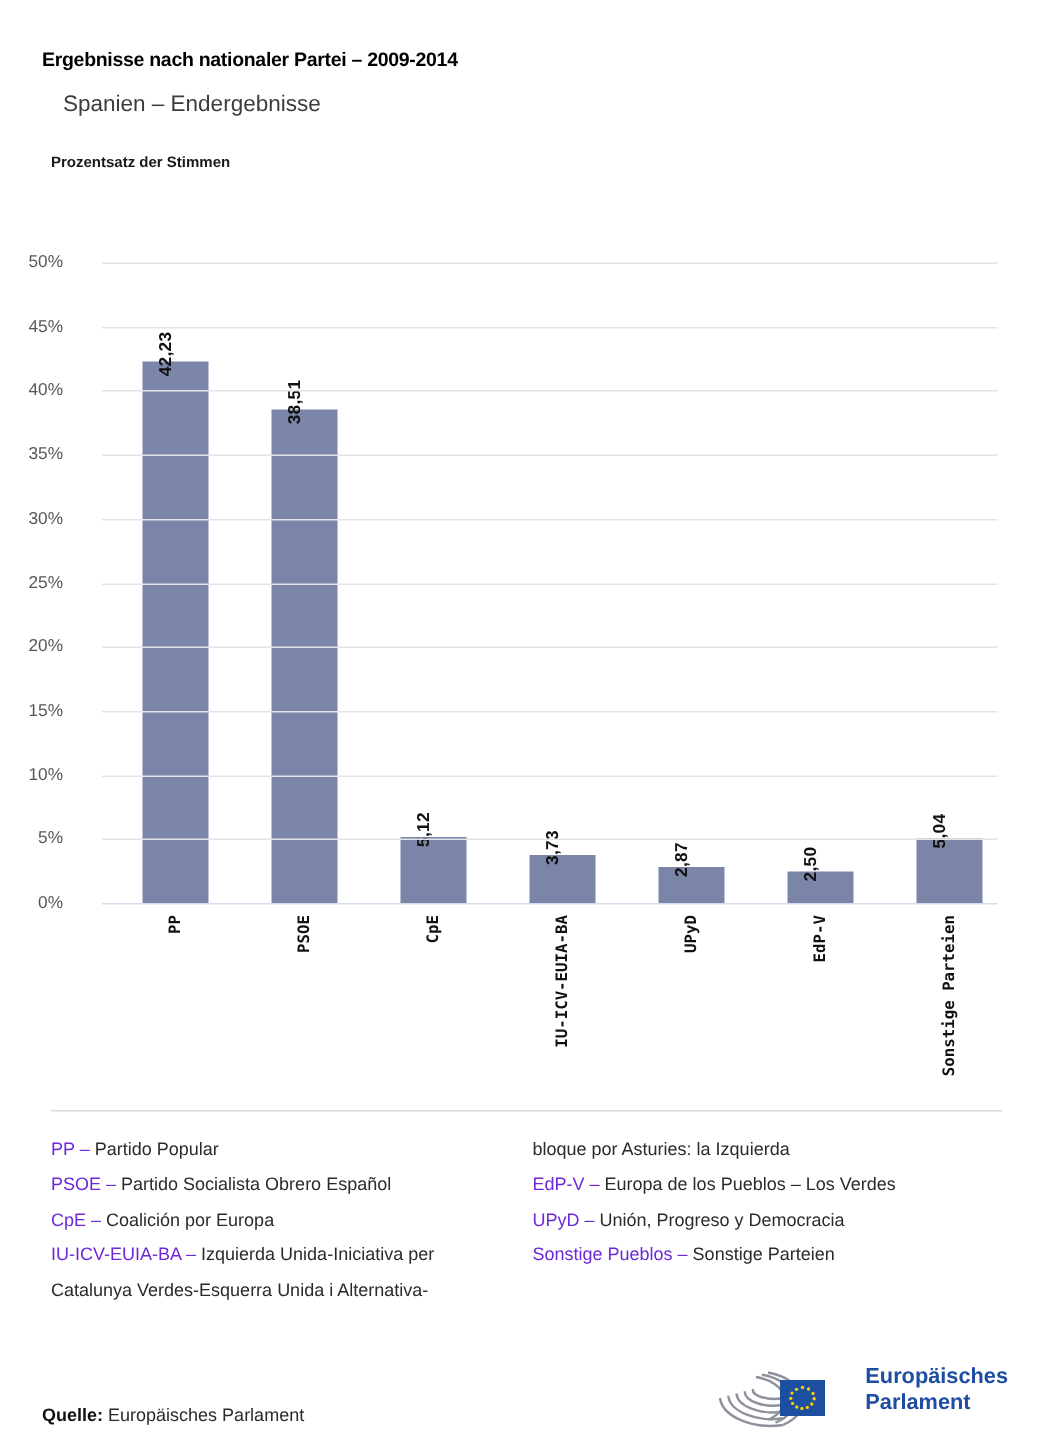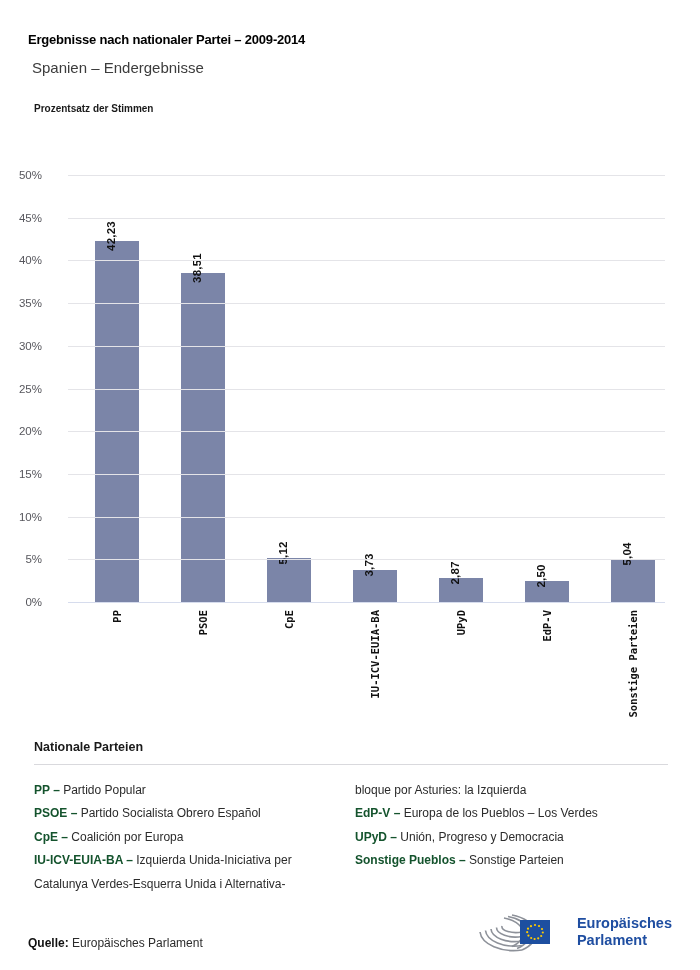--- a/index.html
+++ b/index.html
@@ -23,21 +23,21 @@
     font-weight: bold;
     color: #000000;
     letter-spacing: -0.2px;
     margin: 16px 0 12px 0;
     white-space: nowrap;
   }
   .chart-subtitle {
     font-size: 15px;
     font-weight: normal;
     color: #3c3c3c;
-    margin: 4px;
+    margin: 14px;
     white-space: nowrap;
   }
 
   .axis-caption {
     position: absolute;
     left: 34px;
     top: 103px;
     font-size: 10px;
     font-weight: bold;
     color: #1a1a1a;
@@ -137,41 +137,40 @@
     gap: 0px;
   }
   .legend-col { width: 50%; }
   .legend-col.right { padding-left: 8px; }
   .legend-item {
     font-size: 12px;
     color: #2b2b2b;
     line-height: 1.95;
     max-width: 300px;
   }
-  .legend-item b { color: #14532d; font-weight: bold; }
+  .legend-item b { color: #6d28d9; font-weight: normal; }
   .legend-cont {
     font-size: 12px;
     color: #2b2b2b;
     line-height: 1.95;
   }
 
   
   .footer { position: absolute; left: 28px; top: 936px; right: 28px; }
   .source {
     font-size: 12px;
     color: #2b2b2b;
   }
   .source b { color: #111111; font-weight: bold; }
 
   .ep-logo {
     position: absolute;
     right: 0;
     top: -26px;
     display: flex;
-    align-items: center;
     gap: 9px;
   }
   .ep-mark { width: 92px; height: 44px; display: block; }
   .ep-word {
     font-size: 14.5px;
     font-weight: bold;
     color: #1f4ea1;
     line-height: 1.14;
     white-space: nowrap;
   }
@@ -262,21 +261,20 @@
       <div class="gridline" style="top: 42.7px;">
         <span class="ytick">45%</span>
       </div>
       <div class="gridline" style="top: 0px;">
         <span class="ytick">50%</span>
       </div>
     </div>
 </div>
 
 <div class="legend">
-  <div class="legend-title">Nationale Parteien</div>
   <div class="legend-rule"></div>
   <div class="legend-cols">
     <div class="legend-col left" id="legend-left">
         <div class="legend-item"><b>PP –</b><span> Partido Popular</span></div>
         <div class="legend-item"><b>PSOE –</b><span> Partido Socialista Obrero Español</span></div>
         <div class="legend-item"><b>CpE –</b><span> Coalición por Europa</span></div>
         <div class="legend-item"><b>IU-ICV-EUIA-BA –</b><span> Izquierda Unida-Iniciativa per Catalunya Verdes-Esquerra Unida i Alternativa-</span></div>
       </div>
     <div class="legend-col right" id="legend-right">
         <div class="legend-cont">bloque por Asturies: la Izquierda</div>

